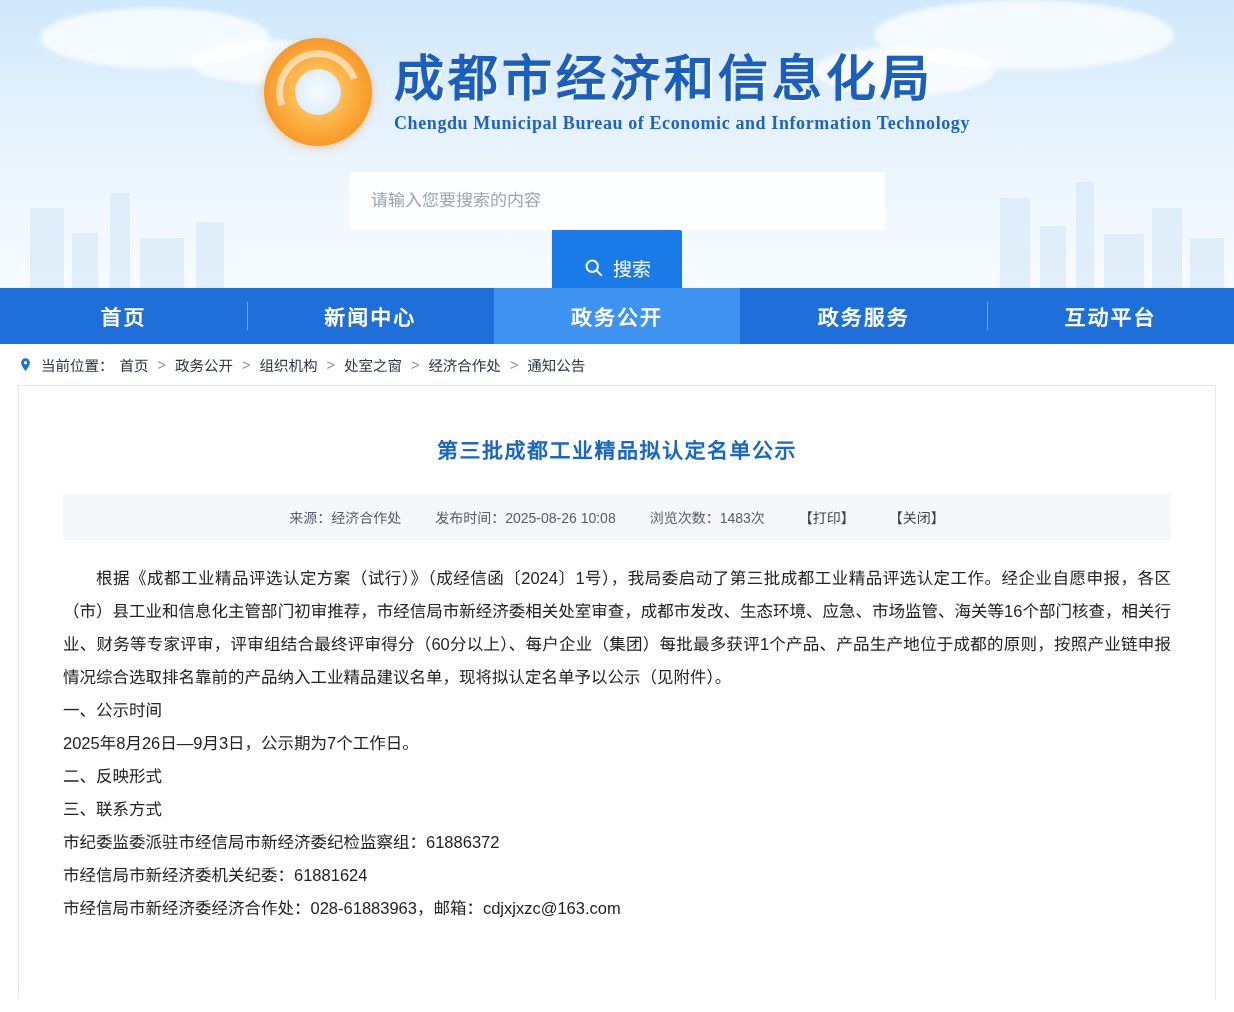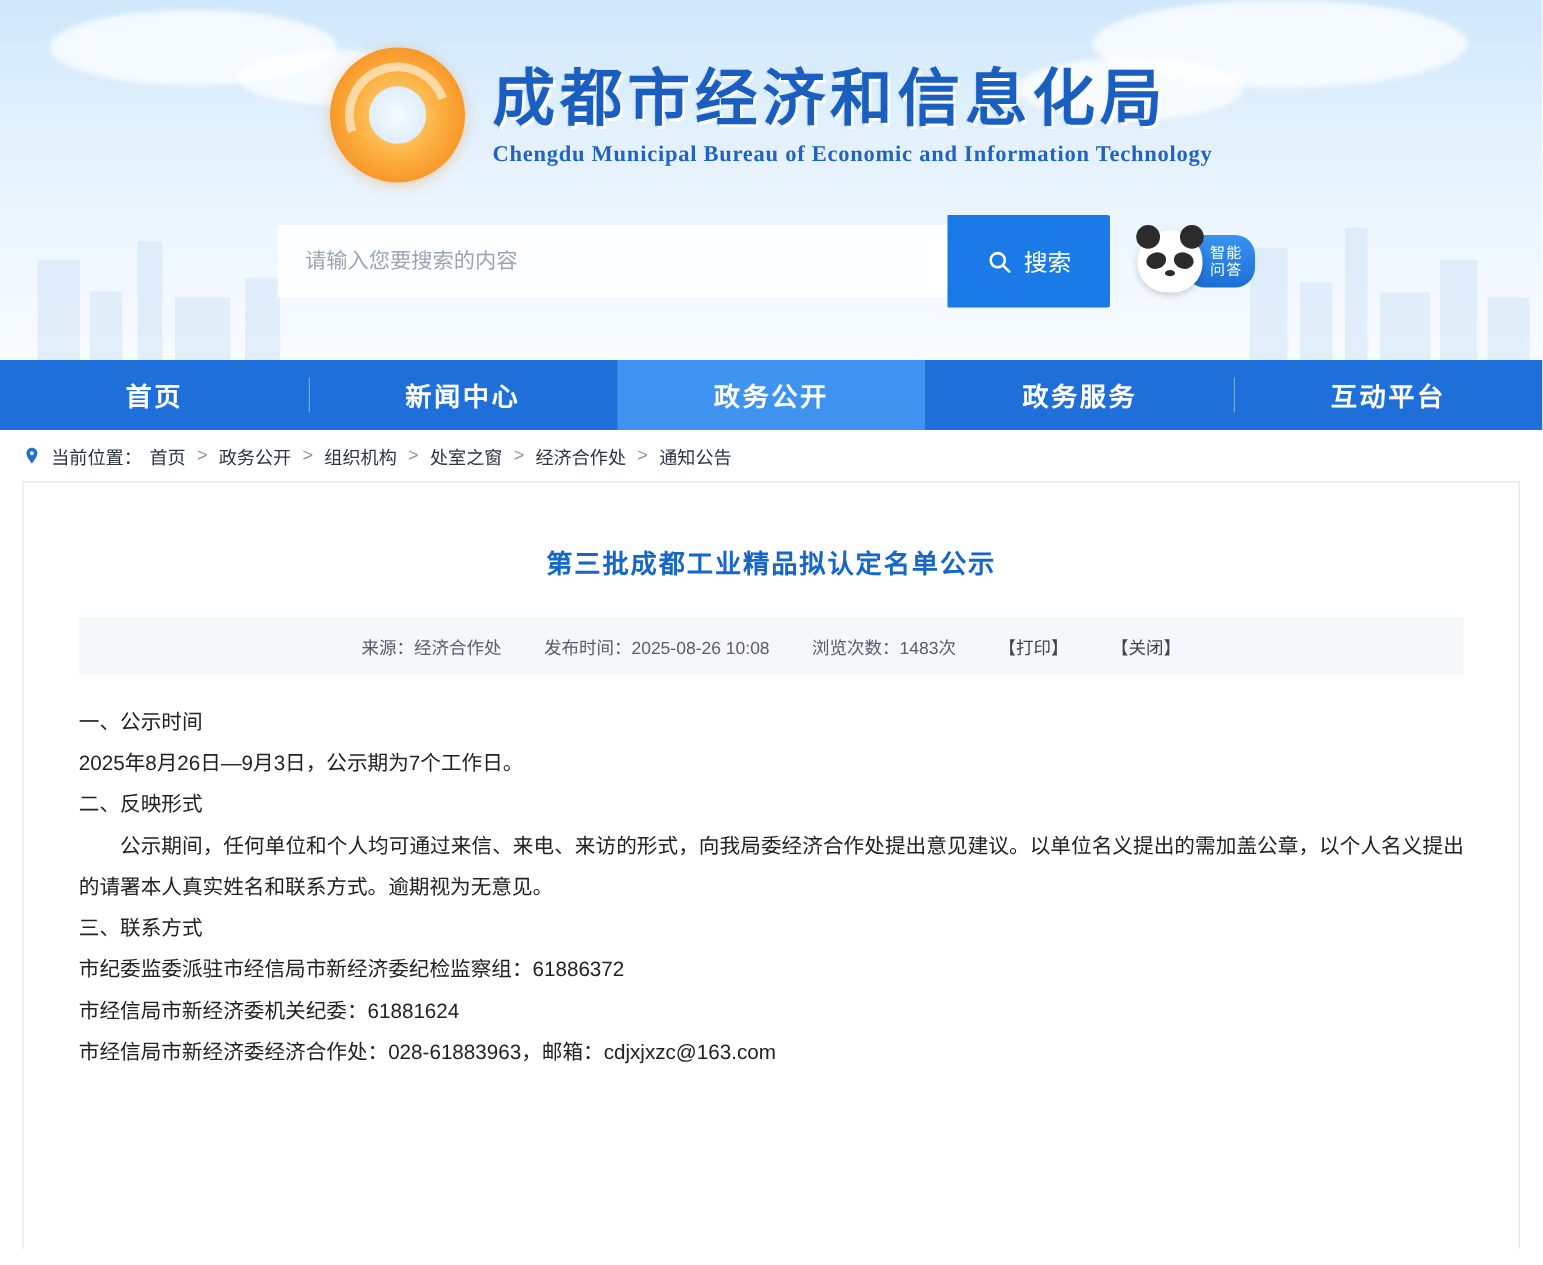--- a/index.html
+++ b/index.html
@@ -85,22 +85,23 @@
     letter-spacing: .6px;
     white-space: nowrap;
   }
 
   
   .search-row {
     position: relative;
     margin-top: 26px;
     display: flex;
     align-items: center;
-    justify-content: center;
+    justify-content: flex-start;
     gap: 0;
+    flex-direction: column;
   }
   .search-input {
     width: 536px; height: 58px;
     border: none; outline: none;
     background: rgba(255,255,255,.92);
     padding: 0 22px;
     font-size: 17px;
     color: #333;
     border-radius: 2px 0 0 2px;
   }
@@ -319,22 +320,22 @@
       <span>发布时间：</span><span>2025-08-26 10:08</span>
     </span>
     <span>
       <span>浏览次数：</span><span>1483次</span>
     </span>
     <span class="action">【打印】</span>
     <span class="action">【关闭】</span>
   </div>
 
   <div class="body">
+    <p class="indent">根据《成都工业精品评选认定方案（试行）》（成经信函〔2024〕1号），我局委启动了第三批成都工业精品评选认定工作。经企业自愿申报，各区（市）县工业和信息化主管部门初审推荐，市经信局市新经济委相关处室审查，成都市发改、生态环境、应急、市场监管、海关等16个部门核查，相关行业、财务等专家评审，评审组结合最终评审得分（60分以上）、每户企业（集团）每批最多获评1个产品、产品生产地位于成都的原则，按照产业链申报情况综合选取排名靠前的产品纳入工业精品建议名单，现将拟认定名单予以公示（见附件）。</p>
     <p>一、公示时间</p>
     <p>2025年8月26日—9月3日，公示期为7个工作日。</p>
     <p>二、反映形式</p>
-    <p class="indent">公示期间，任何单位和个人均可通过来信、来电、来访的形式，向我局委经济合作处提出意见建议。以单位名义提出的需加盖公章，以个人名义提出的请署本人真实姓名和联系方式。逾期视为无意见。</p>
     <p>三、联系方式</p>
     <p>市纪委监委派驻市经信局市新经济委纪检监察组：61886372</p>
     <p>市经信局市新经济委机关纪委：61881624</p>
     <p>市经信局市新经济委经济合作处：028-61883963，邮箱：cdjxjxzc@163.com</p>
   </div>
 </div>
 
 </body></html>

